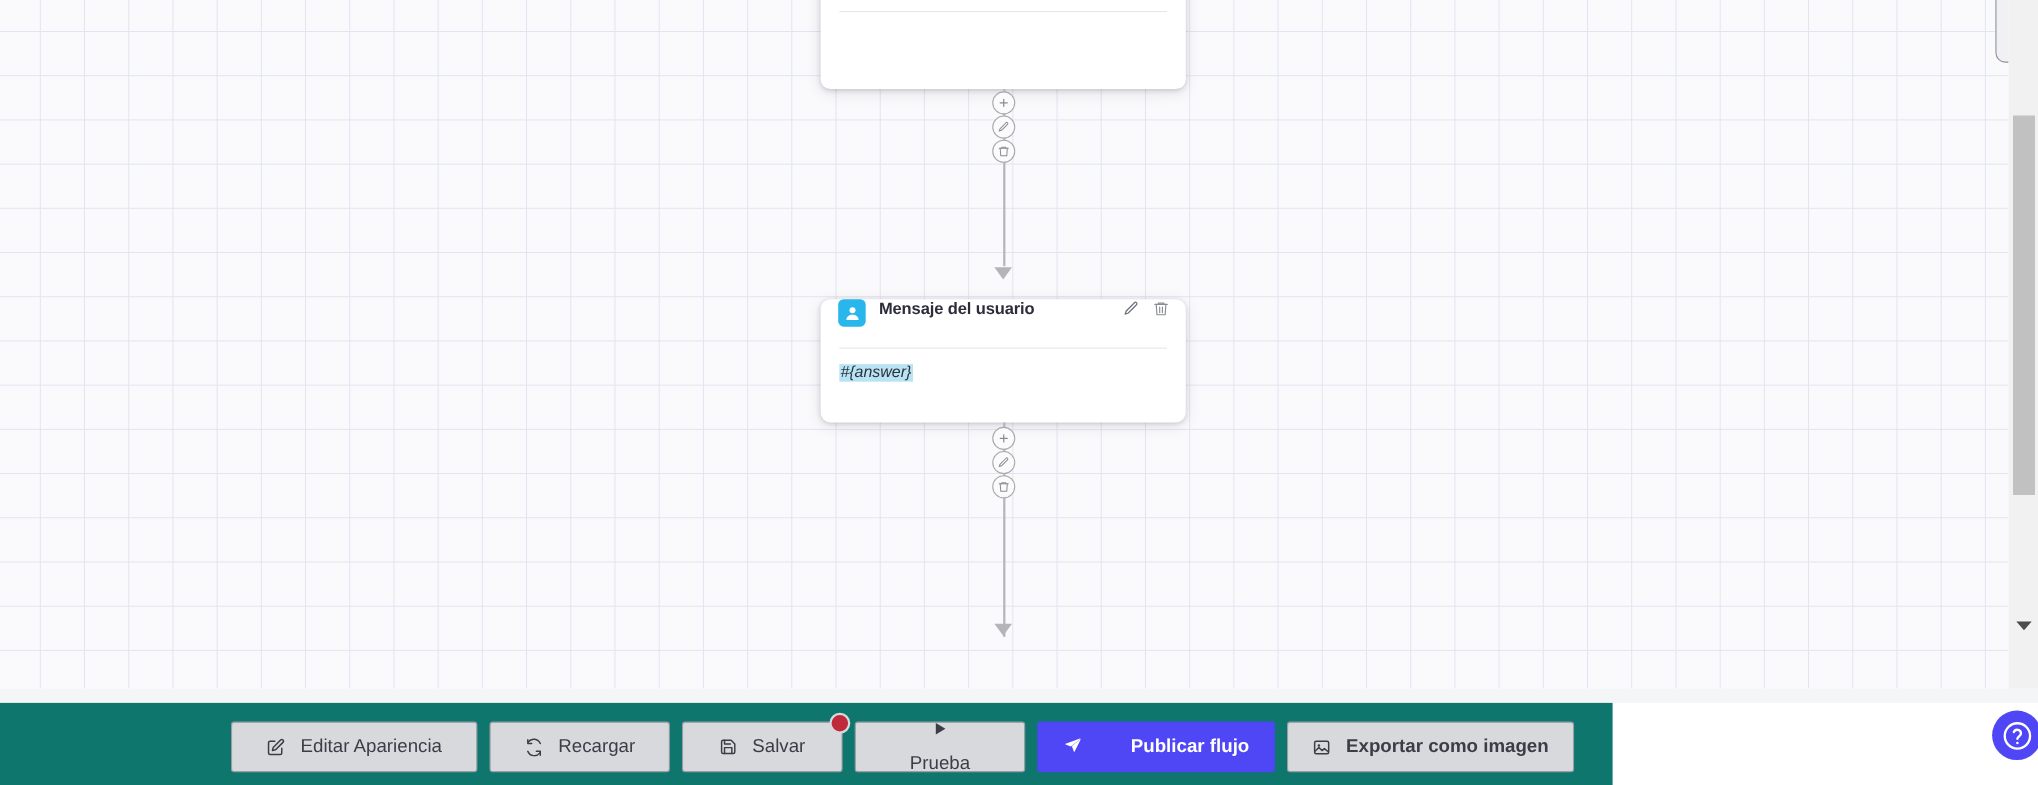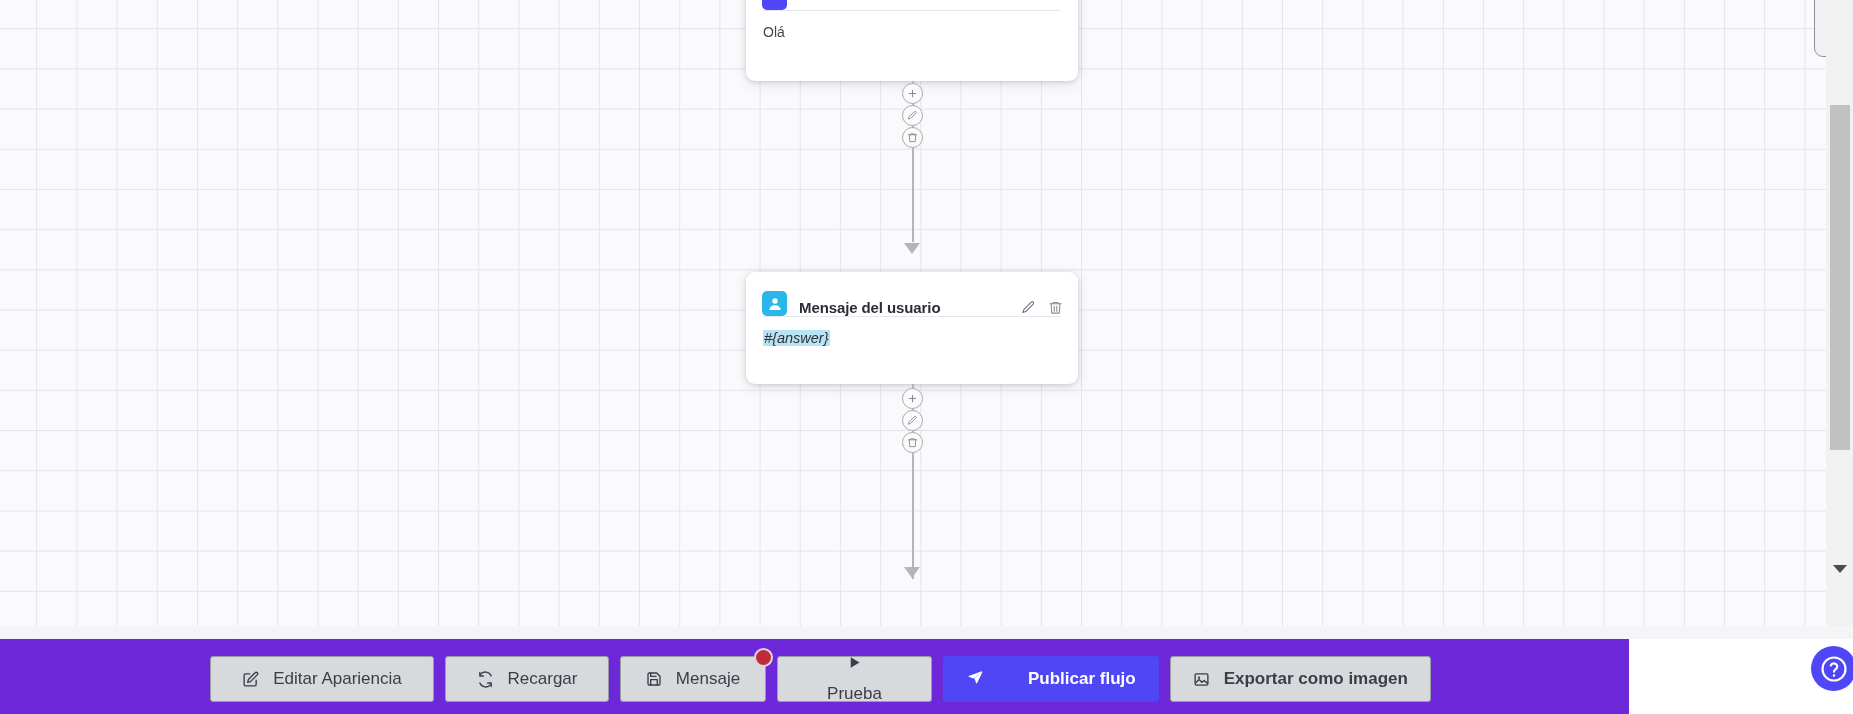--- a/index.html
+++ b/index.html
@@ -48,21 +48,21 @@
   .node {
     position: absolute;
     background: #ffffff;
     border-radius: 9px;
     box-shadow: 0 1px 4px rgba(30,34,60,0.16), 0 3px 14px rgba(30,34,60,0.10);
     box-sizing: border-box;
   }
 
   .node-header {
     display: flex;
-    align-items: flex-end;
+    align-items: flex-start;
     height: 44px;
     padding: 0 14px 0 16px;
     box-sizing: border-box;
   }
 
   .node-icon {
     width: 25px;
     height: 25px;
     border-radius: 5px;
     display: flex;
@@ -201,23 +201,23 @@
     border-right: 7px solid transparent;
     border-top: 8px solid #4d4d4d;
     cursor: pointer;
   }
 
   
   .toolbar {
     position: absolute;
     left: 0;
     top: 639px;
-    width: 1629px;
+    width: 1466px;
     height: 75px;
-    background: #6d28d9;
+    background: #0f766e;
     display: flex;
     align-items: center;
     box-sizing: border-box;
   }
 
   .toolbar-inner {
     position: absolute;
     left: 210px;
     top: 17px;
     display: flex;
@@ -288,21 +288,20 @@
   <div class="canvas">
 
     <div class="node" style="left:746px; top:-34px; width:332px; height:115px;">
       <div class="node-header">
         <span class="node-icon" style="background:#4f46f5;">
           
         </span>
 
       </div>
       <div class="node-divider"></div>
-      <div class="node-body">Olá</div>
     </div>
 
     <div class="connector-line" style="left:912px; top:81px; height:161px;"></div>
     <div class="connector-arrow" style="left:904px; top:243px;"></div>
     <div class="conn-buttons" style="left:902px; top:83px;">
       <span class="conn-btn">
         <svg width="11" height="11" viewBox="0 0 24 24" fill="none" stroke="#8a8a90" stroke-width="2.4" stroke-linecap="round">
           <path d="M12 5v14M5 12h14"></path>
         </svg>
       </span>
@@ -410,21 +409,21 @@
 
       <button class="tb-btn" style="min-width:146px;">
         <span class="notif-dot"></span>
         <span>
           <svg width="16" height="16" viewBox="0 0 24 24" fill="none" stroke="#3b3d47" stroke-width="2" stroke-linecap="round" stroke-linejoin="round">
             <path d="M19 21H5a2 2 0 0 1-2-2V5a2 2 0 0 1 2-2h11l5 5v11a2 2 0 0 1-2 2z"></path>
             <polyline points="17 21 17 13 7 13 7 21"></polyline>
             <polyline points="7 3 7 8 15 8"></polyline>
           </svg>
         </span>
-        <span>Mensaje</span>
+        <span>Salvar</span>
       </button>
 
       <button class="tb-btn" style="min-width:155px;flex-direction:column;">
         <span>
           <svg width="15" height="15" viewBox="0 0 24 24" fill="#3b3d47">
             <polygon points="6,3.5 20,12 6,20.5"></polygon>
           </svg>
         </span>
         <span>Prueba</span>
       </button>

